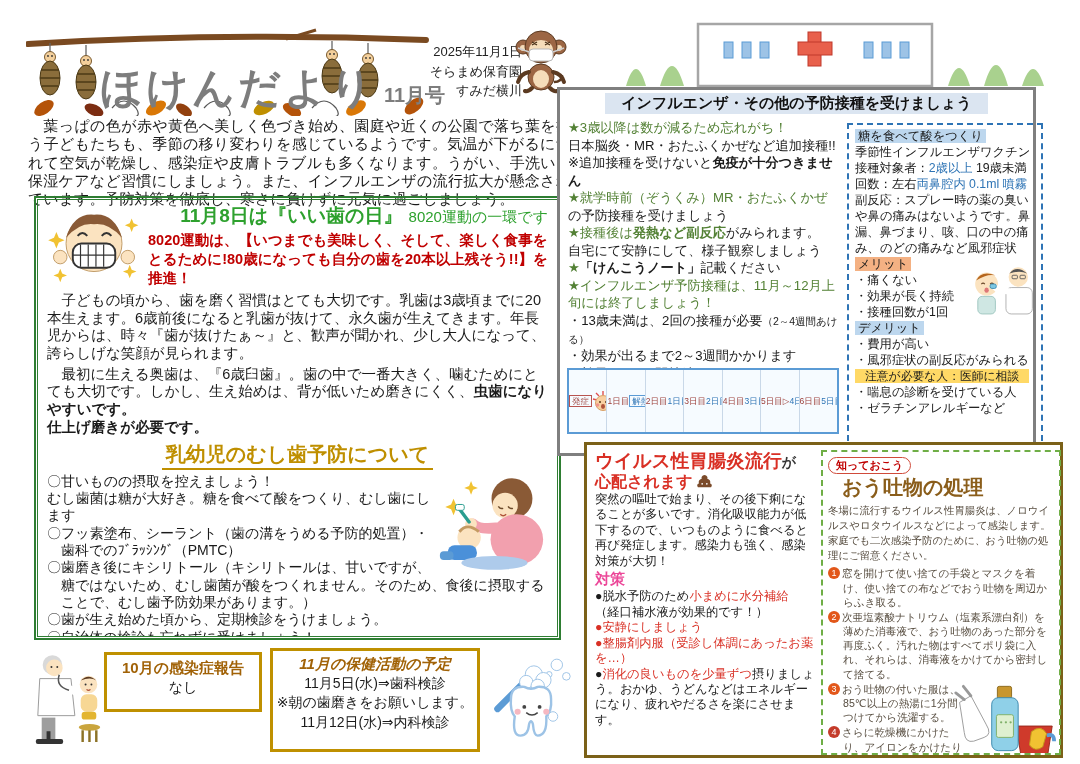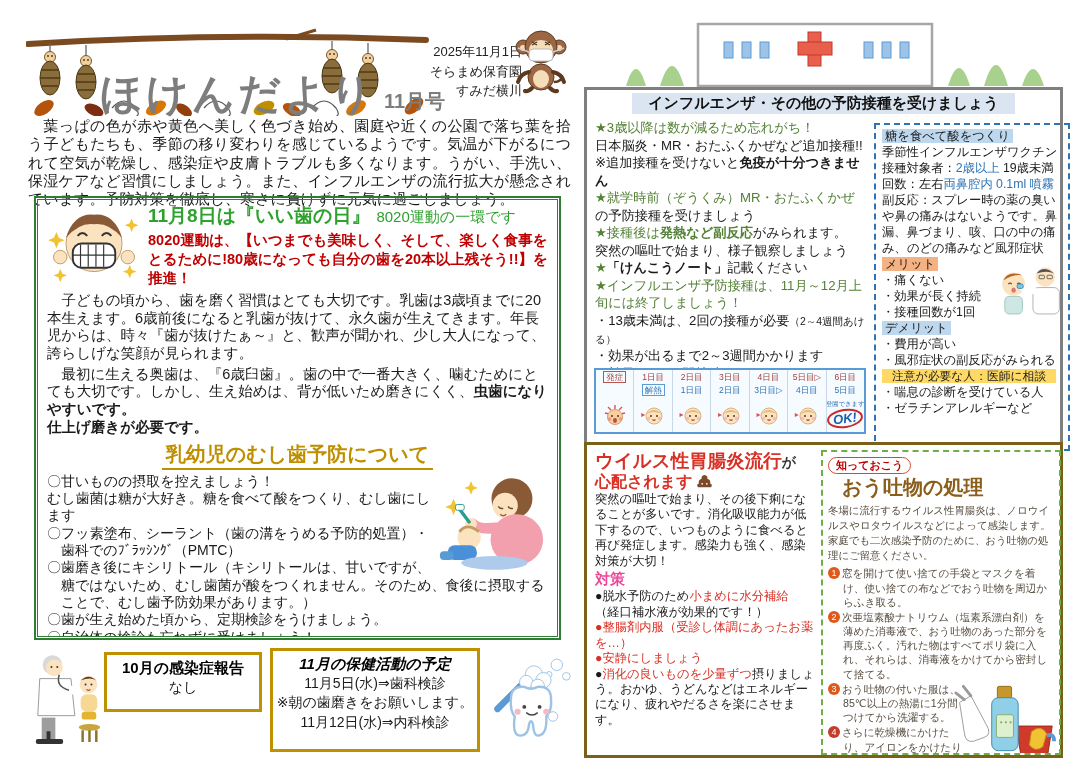--- a/index.html
+++ b/index.html
@@ -20,43 +20,43 @@
   .tb-subtitle{font-size:15px;color:#2ea12e;font-weight:normal;margin-left:6px;}
   .tb-slogan{font-size:14.5px;font-weight:bold;color:#c00000;line-height:1.3;margin-top:2px;}
   .tb-body{font-size:14.5px;line-height:1.22;margin-top:3px;}
   .tb-bold{font-weight:bold;}
   .tb-subhead-wrap{text-align:center;margin:4px 0 3px 0;}
   .tb-subhead{display:inline-block;font-size:20px;font-weight:bold;color:#bf8f00;border-bottom:2px solid #bf8f00;padding:0 4px;}
   .tb-bullet{font-size:14px;line-height:1.24;padding-left:1em;text-indent:-1em;}
 
   
   .goldbox{border:3px solid #bf9000;background:#fff;text-align:center;box-sizing:border-box;}
-  .gb-title{font-size:15px;font-weight:bold;color:#000000;line-height:1.3;margin-top:3px;}
+  .gb-title{font-size:15px;font-weight:bold;color:#a16207;line-height:1.3;margin-top:3px;}
   .gb-line{font-size:14px;line-height:1.42;}
 
   
-  .graybox{left:584px;top:87px;width:479px;height:369px;border:3px solid #7f7f7f;background:#fff;box-sizing:border-box;}
+  .graybox{left:557px;top:87px;width:479px;height:369px;border:3px solid #7f7f7f;background:#fff;box-sizing:border-box;}
   .vb-header{margin:3px auto 0 auto;width:fit-content;background:#dbe5f1;padding:1px 16px;font-size:15px;font-weight:bold;color:#111;}
   .vb-list{left:8px;top:29px;width:274px;font-size:13.2px;line-height:1.33;}
   .g{color:#538135;}
   .gb{color:#538135;font-weight:bold;}
   .blk{color:#1a1a1a;}
   .bb{color:#1a1a1a;font-weight:bold;}
   .sm{font-size:10.5px;}
 
   
   .flumist{left:287px;top:33px;width:180px;height:316px;border:2px dashed #2e74b5;padding:4px 6px;font-size:12.3px;line-height:1.3;box-sizing:content-box;overflow:hidden;}
   .hl-blue{background:#bdd7ee;padding:0 3px;}
   .hl-orange{background:#f4b183;padding:0 3px;}
   .hl-yellow{background:#ffd966;padding:0 10px;font-size:11.8px;}
   .blue{color:#2e74b5;}
 
   
   .chart{left:7px;top:278px;width:272px;height:66px;border:2px solid #5b9bd5;background:#f6fbff;display:flex;box-sizing:border-box;}
-  .ch-col{flex:1;border-right:1px solid #c9d8e8;display:flex;flex-direction:column;align-items:center;overflow:hidden;}
+  .ch-col{flex:1;border-right:1px solid #c9d8e8;display:flex;flex-direction:row;align-items:center;overflow:hidden;}
   .ch-col:last-child{border-right:none;}
   .ch-r1{font-size:8.5px;color:#9c3f3a;height:14px;line-height:14px;white-space:nowrap;}
   .ch-r1 .boxed{border:1px solid #b85450;padding:0 2px;}
   .ch-r2{font-size:8.5px;color:#2e74b5;height:13px;line-height:13px;white-space:nowrap;}
   .ch-r2 .pill{border:1px solid #5b9bd5;padding:0 2px;}
   .ch-r3{flex:1;display:flex;align-items:center;justify-content:center;}
   .step-arrow{color:#e05050;font-size:8px;margin-right:-2px;}
   .ok-wrap{display:flex;flex-direction:column;align-items:center;line-height:1;}
   .ok-small{font-size:6.3px;color:#2e74b5;white-space:nowrap;}
   .ok-big{font-size:13px;font-weight:bold;font-style:italic;color:#1f5fa8;border:2px solid #cc2a2a;border-radius:50%;padding:1px 4px;transform:rotate(-8deg);margin-top:1px;}
@@ -128,21 +128,21 @@
       <ellipse cx="158" cy="82" rx="9" ry="5" fill="#92400e" transform="rotate(35 158 82)"></ellipse>
       <path d="M178 80 q12 -14 24 0 q6 9 -4 9" stroke="#555" stroke-width="1.2" fill="none"></path>
       <ellipse cx="238" cy="80" rx="11" ry="6" fill="#bf8f00" transform="rotate(-25 238 80)"></ellipse>
       <ellipse cx="266" cy="82" rx="10" ry="5.5" fill="#b45309" transform="rotate(30 266 82)"></ellipse>
       <path d="M286 80 q12 -14 24 0 q6 9 -4 9" stroke="#555" stroke-width="1.2" fill="none"></path>
       <ellipse cx="330" cy="80" rx="11" ry="6" fill="#d97706" transform="rotate(-32 330 80)"></ellipse>
       <ellipse cx="388" cy="78" rx="11" ry="6" fill="#b45309" transform="rotate(-40 388 78)"></ellipse>
     </g>
   </svg>
 
-  <div class="abs" style="left:100px;top:66px;white-space:nowrap;">
+  <div class="abs" style="left:100px;top:60px;white-space:nowrap;">
     <span class="nl-title">ほけんだより</span><span class="nl-issue">11月号</span>
   </div>
 
   <div class="abs date-block" style="left:402px;top:42px;">
     <div>2025年11月1日</div>
     <div>そらまめ保育園</div>
     <div>すみだ横川</div>
   </div>
 
   <svg class="abs" style="left:512px;top:26px;" width="58" height="68" viewBox="0 0 58 68">
@@ -179,21 +179,21 @@
         <circle cx="47" cy="40" r="29" fill="#fbe3c0" stroke="#c09a66"></circle>
         <path d="M18 34 Q26 8 47 10 Q68 8 76 34 Q62 18 47 20 Q32 18 18 34 Z" fill="#8a5a36"></path>
         <path d="M30 32 q5 -6 10 0" stroke="#333" stroke-width="2" fill="none"></path>
         <path d="M55 32 q5 -6 10 0" stroke="#333" stroke-width="2" fill="none"></path>
         <rect x="25" y="40" width="44" height="25" rx="9" fill="#fff" stroke="#333" stroke-width="2"></rect>
         <path d="M25 52 h44 M33 41 v23 M41 41 v23 M49 41 v23 M57 41 v23" stroke="#333" stroke-width="1.2"></path>
         <circle cx="12" cy="54" r="7" fill="#fbe3c0" stroke="#c09a66"></circle>
         <circle cx="82" cy="54" r="7" fill="#fbe3c0" stroke="#c09a66"></circle>
       </svg>
 
-      <div style="text-align:left;">
+      <div style="text-align:right;">
         <span class="tb-title">11月8日は『いい歯の日』</span><span class="tb-subtitle">8020運動の一環です</span>
       </div>
       <div class="tb-slogan">8020運動は、【いつまでも美味しく、そして、楽しく食事をとるために!80歳になっても自分の歯を20本以上残そう!!】を推進！</div>
       <div style="clear:both;"></div>
 
       <div class="tb-body">　子どもの頃から、歯を磨く習慣はとても大切です。乳歯は3歳頃までに20本生えます。6歳前後になると乳歯が抜けて、永久歯が生えてきます。年長児からは、時々『歯が抜けたぁ～』と、歓声が聞かれ、少し大人になって、誇らしげな笑顔が見られます。</div>
       <div class="tb-body"><span>　最初に生える奥歯は、『6歳臼歯』。歯の中で一番大きく、噛むためにとても大切です。しかし、生え始めは、背が低いため磨きにくく、</span><span class="tb-bold">虫歯になりやすいです。</span></div>
       <div class="tb-body tb-bold" style="margin-top:0;">仕上げ磨きが必要です。</div>
 
       <div class="tb-subhead-wrap">
@@ -312,21 +312,21 @@
   <div class="abs graybox">
     <div class="vb-header">インフルエンザ・その他の予防接種を受けましょう</div>
 
     <div class="abs vb-list">
       <div class="g">★3歳以降は数が減るため忘れがち！</div>
       <div class="blk">日本脳炎・MR・おたふくかぜなど追加接種!!</div>
       <div><span class="blk">※追加接種を受けないと</span><span class="bb">免疫が十分つきません</span></div>
       <div class="g">★就学時前（ぞうくみ）MR・おたふくかぜ</div>
       <div class="blk">の予防接種を受けましょう</div>
       <div><span class="g">★接種後は</span><span class="gb">発熱など副反応</span><span class="blk">がみられます。</span></div>
-      <div class="blk">突然の嘔吐で始まり、様子観察しましょう</div>
+      <div class="blk">自宅にて安静にして、様子観察しましょう</div>
       <div><span class="g">★</span><span class="bb">「けんこうノート」</span><span class="blk">記載ください</span></div>
       <div class="g">★インフルエンザ予防接種は、11月～12月上旬には終了しましょう！</div>
       <div><span class="blk">・13歳未満は、2回の接種が必要</span><span class="blk sm">（2～4週間あける）</span></div>
       <div class="blk">・効果が出るまで2～3週間かかります</div>
       <div class="blk">・効果は5カ月間持続</div>
       <div><span class="gb">★登園目安</span><span class="bb" style="margin-left:6px;">発症後5日間かつ解熱後3日</span></div>
     </div>
 
     <div class="abs flumist">
       <div><span class="hl-blue">糖を食べて酸をつくり</span></div>
@@ -481,22 +481,22 @@
         <svg width="17" height="15" viewBox="0 0 18 16" style="vertical-align:-2px;">
           <path d="M9 1 q4 1 3 4 q4 1 3 5 q3 1 1 4 h-14 q-2 -3 1 -4 q-1 -4 3 -5 q-1 -3 3 -4 z" fill="#7b4b2a"></path>
           <circle cx="6.5" cy="10.5" r="0.9" fill="#fff"></circle>
             <circle cx="11.5" cy="10.5" r="0.9" fill="#fff"></circle>
         </svg>
       </div>
       <div>突然の嘔吐で始まり、その後下痢になることが多いです。消化吸収能力が低下するので、いつものように食べると再び発症します。感染力も強く、感染対策が大切！</div>
       <div class="ga-measure">対策</div>
       <div><span>●脱水予防のため</span><span class="red">小まめに水分補給</span></div>
       <div>（経口補水液が効果的です！）</div>
+      <div class="red">●安静にしましょう</div>
       <div class="red">●整腸剤内服（受診し体調にあったお薬を…）</div>
-      <div class="red">●安静にしましょう</div>
       <div><span>●</span><span class="red">消化の良いものを少量ずつ</span><span>摂りましょう。おかゆ、うどんなどはエネルギーになり、疲れやだるさを楽にさせます。</span></div>
     </div>
 
     <div class="abs vomitbox">
       <span class="vm-bubble">知っておこう</span>
       <div class="vm-title">おう吐物の処理</div>
       <div class="vm-intro">冬場に流行するウイルス性胃腸炎は、ノロウイルスやロタウイルスなどによって感染します。家庭でも二次感染予防のために、おう吐物の処理にご留意ください。</div>
       <div class="vm-steps">
         <div class="vm-step"><span class="vm-n">1</span><span>窓を開けて使い捨ての手袋とマスクを着け、使い捨ての布などでおう吐物を周辺からふき取る。</span></div>
         <div class="vm-step"><span class="vm-n">2</span><span>次亜塩素酸ナトリウム（塩素系漂白剤）を薄めた消毒液で、おう吐物のあった部分を再度ふく。汚れた物はすべてポリ袋に入れ、それらは、消毒液をかけてから密封して捨てる。</span></div>

